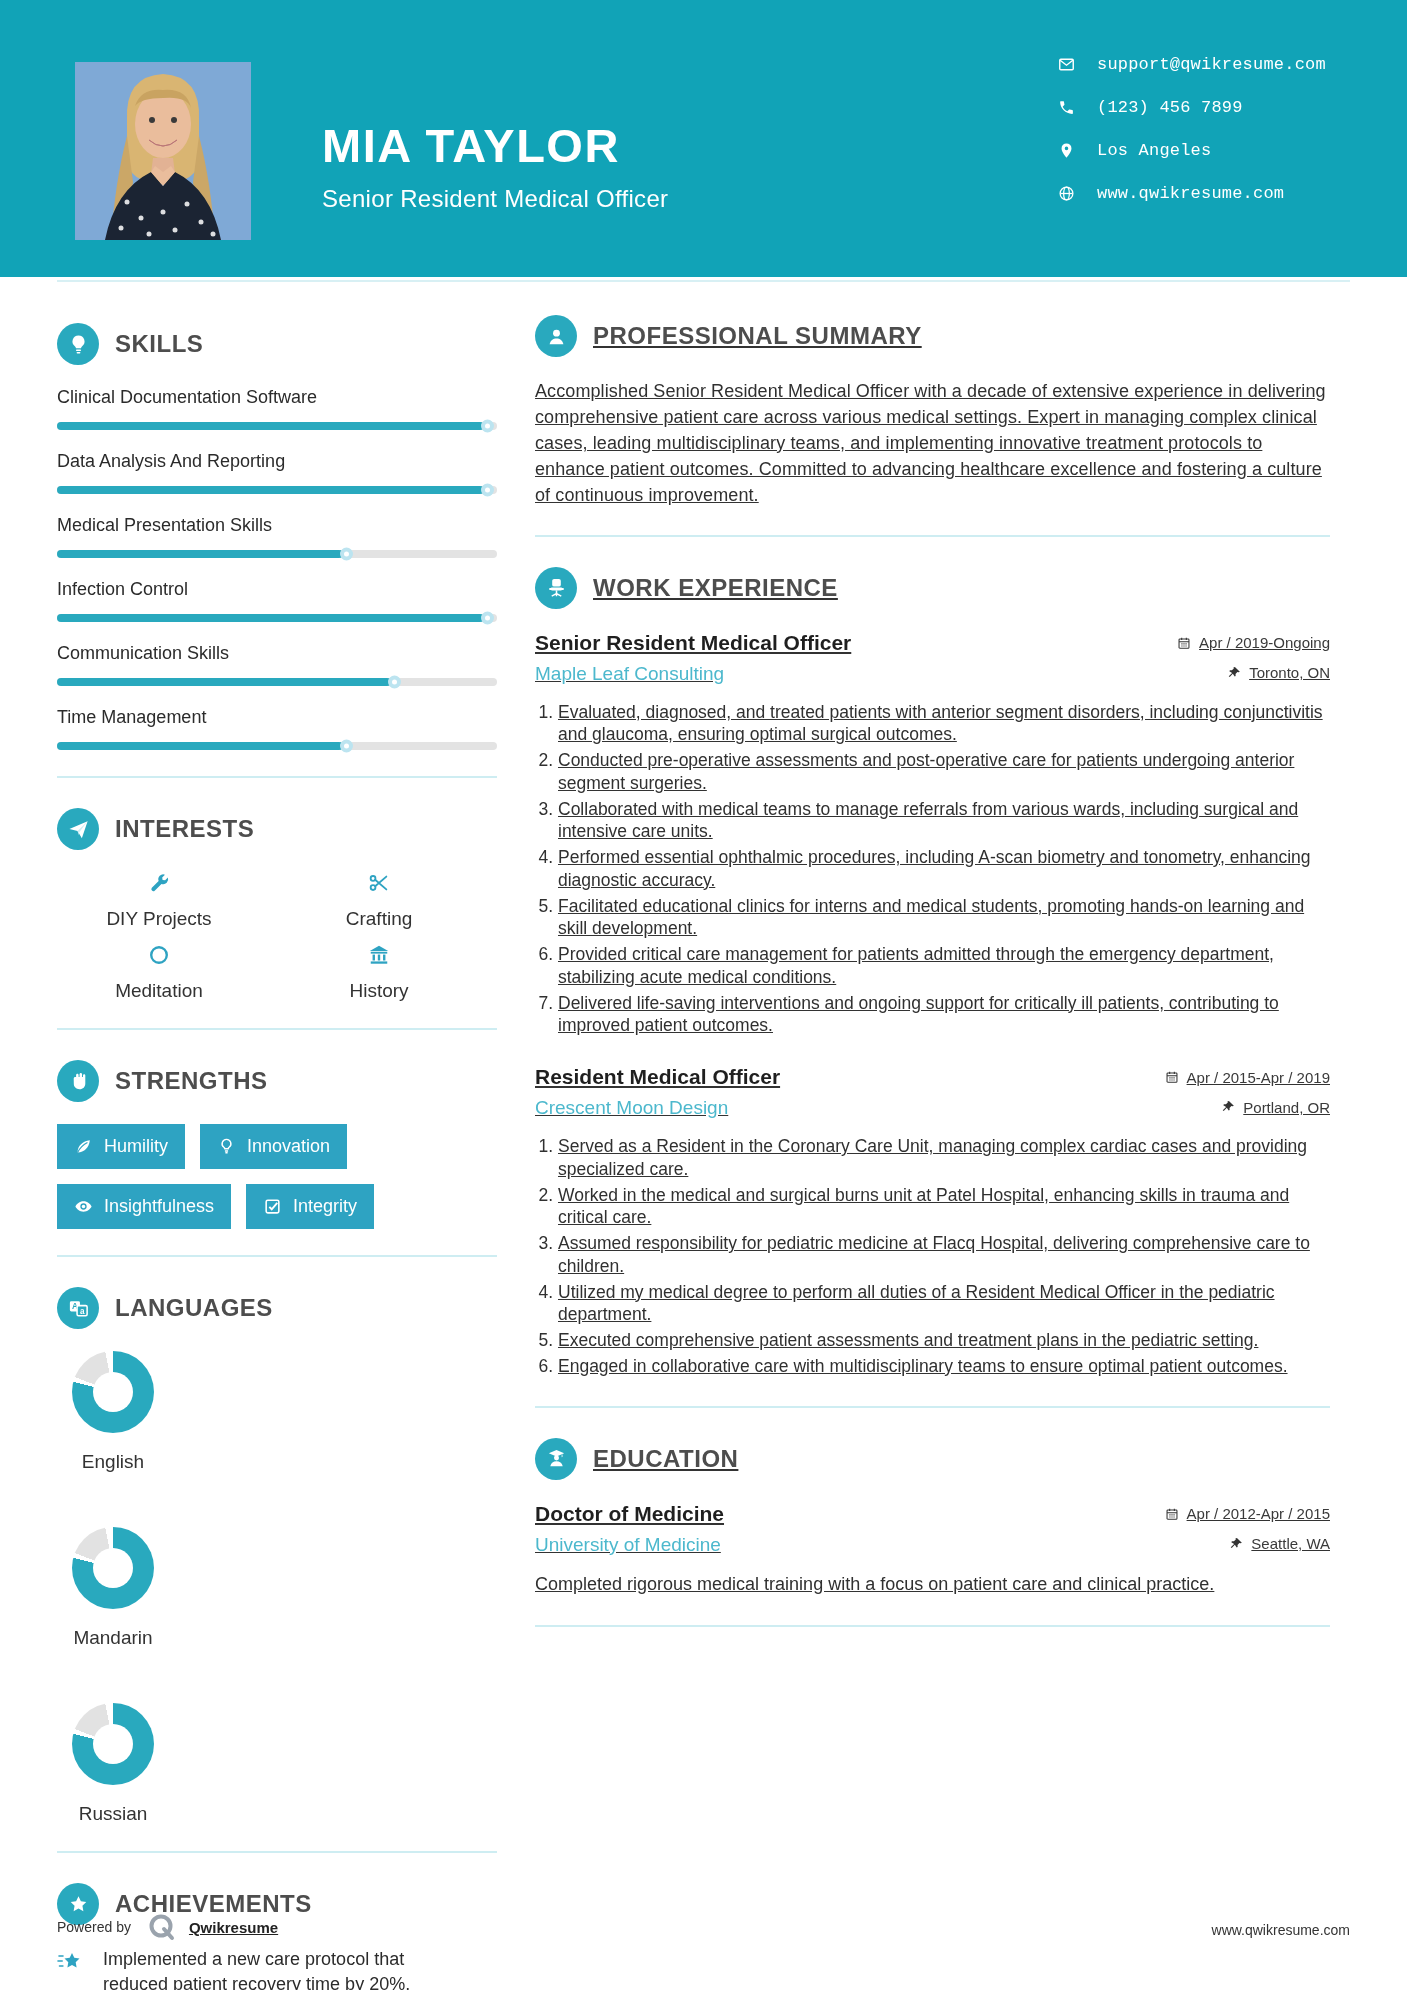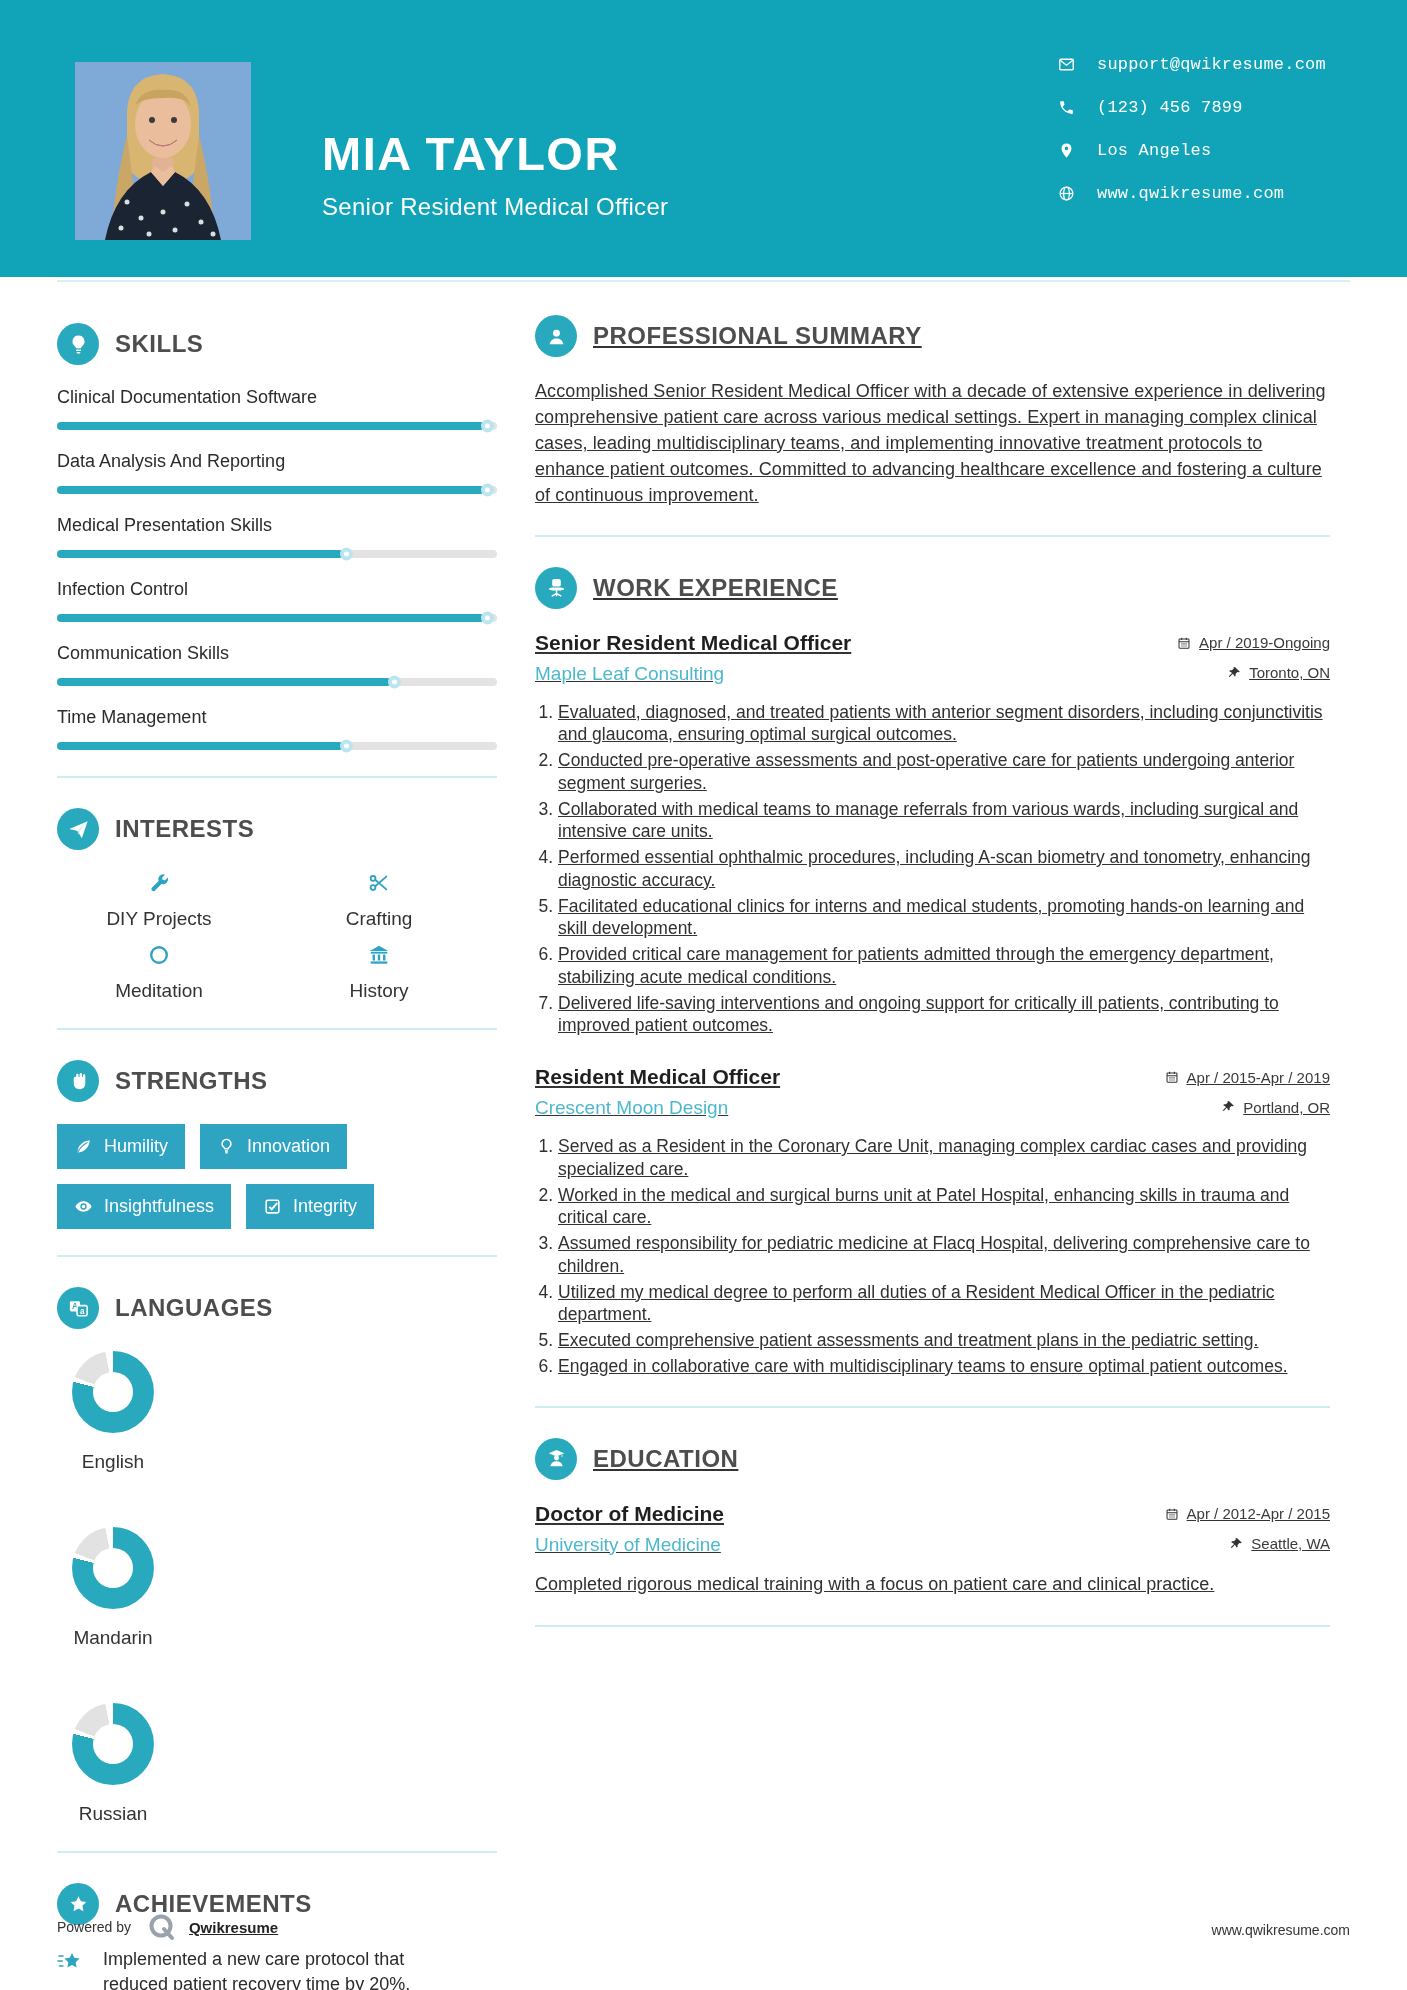--- a/index.html
+++ b/index.html
@@ -7,21 +7,21 @@
   body {
     width:1407px; height:1990px; position:relative;
     font-family:"Liberation Sans","DejaVu Sans",sans-serif;
     color:#333;
   }
   .page { position:absolute; inset:0; overflow:hidden; }
 
   
   .header { position:absolute; top:0; left:0; width:1407px; height:277px; background:#11A3B7; }
   .photo { position:absolute; left:75px; top:62px; width:176px; height:178px; overflow:hidden; }
-  .name-block { position:absolute; left:322px; top:118px; color:#fff;margin-top:8px; }
+  .name-block { position:absolute; left:322px; top:118px; color:#fff; }
   .name { font-size:47px; font-weight:700; letter-spacing:1.5px; }
   .role { font-size:24px; font-weight:400; margin-top:12px; letter-spacing:.3px; }
   .contact { position:absolute; left:1058px; top:52px;font-family:Liberation Mono, monospace; }
   .contact-row { display:flex; align-items:center; gap:22px; height:24px; margin-bottom:19px; color:#fff; }
   .contact-row svg { width:17px; height:17px; flex:none; }
   .contact-text { font-size:17px; letter-spacing:.2px; }
   .header-rule { position:absolute; top:280px; left:57px; width:1293px; height:2px; background:#D8F0F4; }
 
   
   .col-left  { position:absolute; left:57px;  top:323px; width:440px; }

